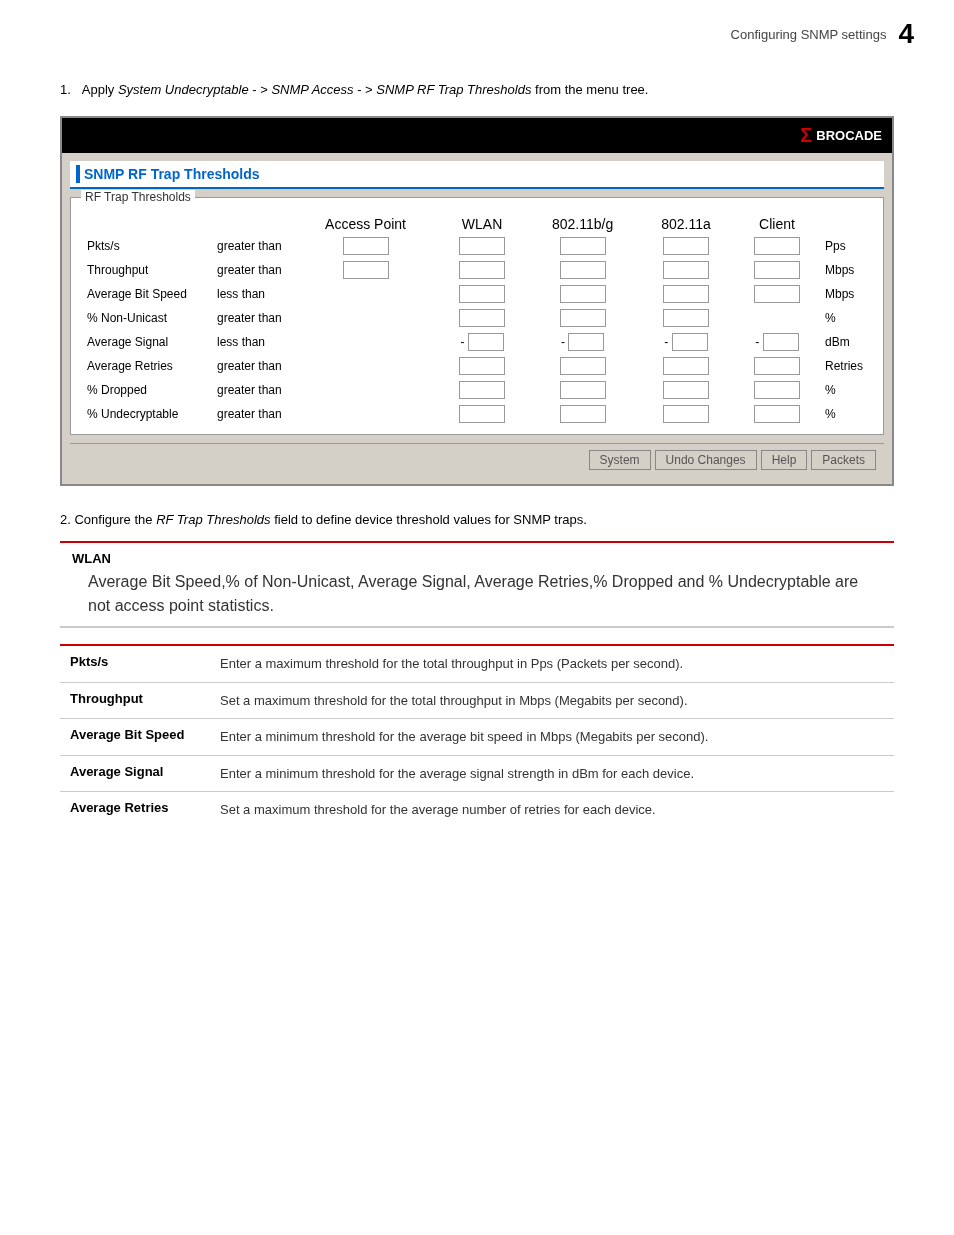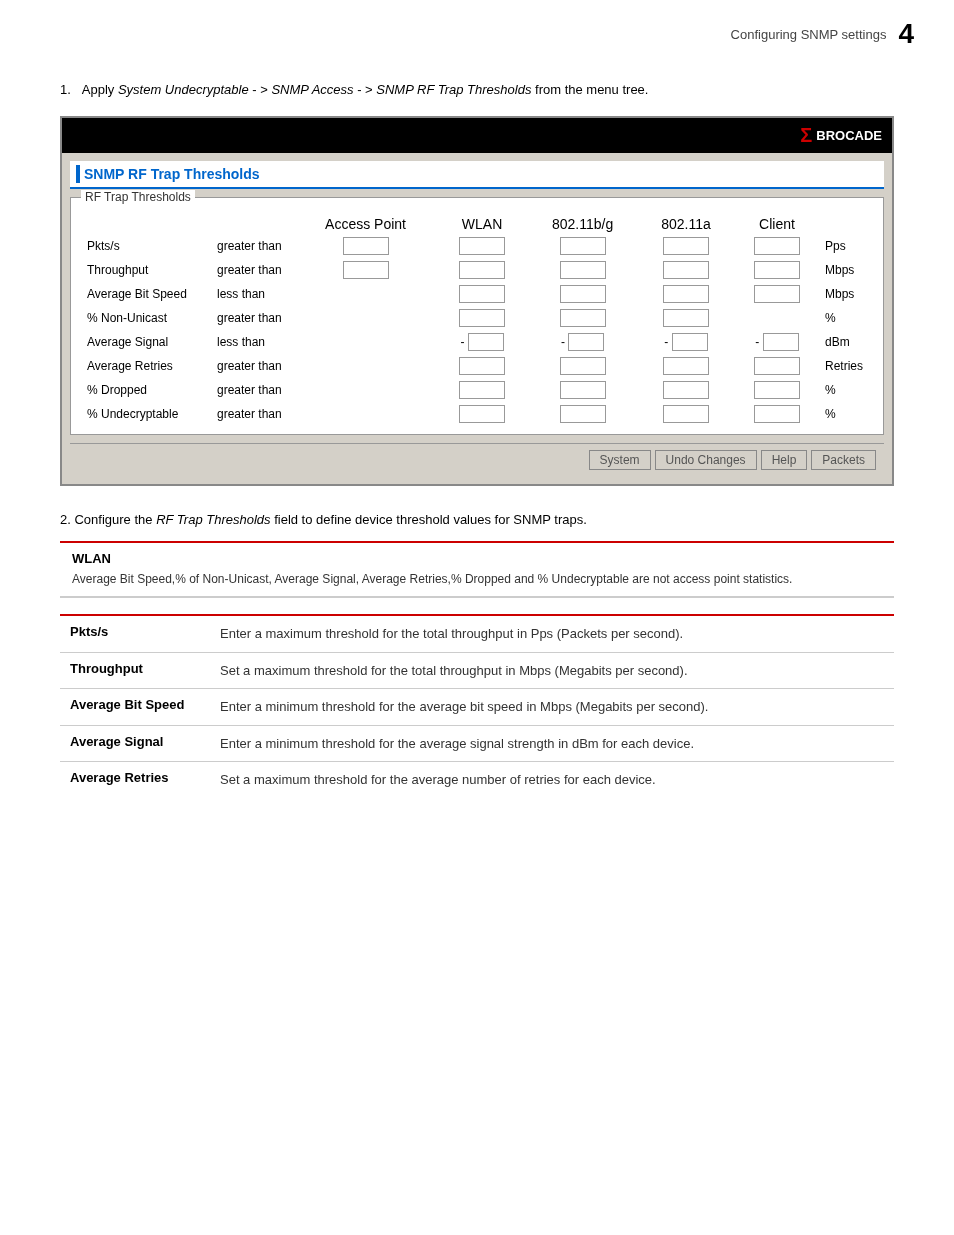--- a/index.html
+++ b/index.html
@@ -213,23 +213,24 @@
       border-bottom: 2px solid #ccc;
       padding: 8px 12px;
       margin-bottom: 16px;
     }
     .note-title {
       font-weight: bold;
       font-size: 13px;
       margin-bottom: 4px;
     }
     .note-text {
-      font-size: 12px;
+      font-size: 16px;
       line-height: 1.5;
       color: #333;
+      margin-left: 16px;
     }
 
     
     .def-table {
       width: 100%;
       border-collapse: collapse;
       font-size: 13px;
     }
     .def-table tr {
       border-top: 1px solid #ccc;

